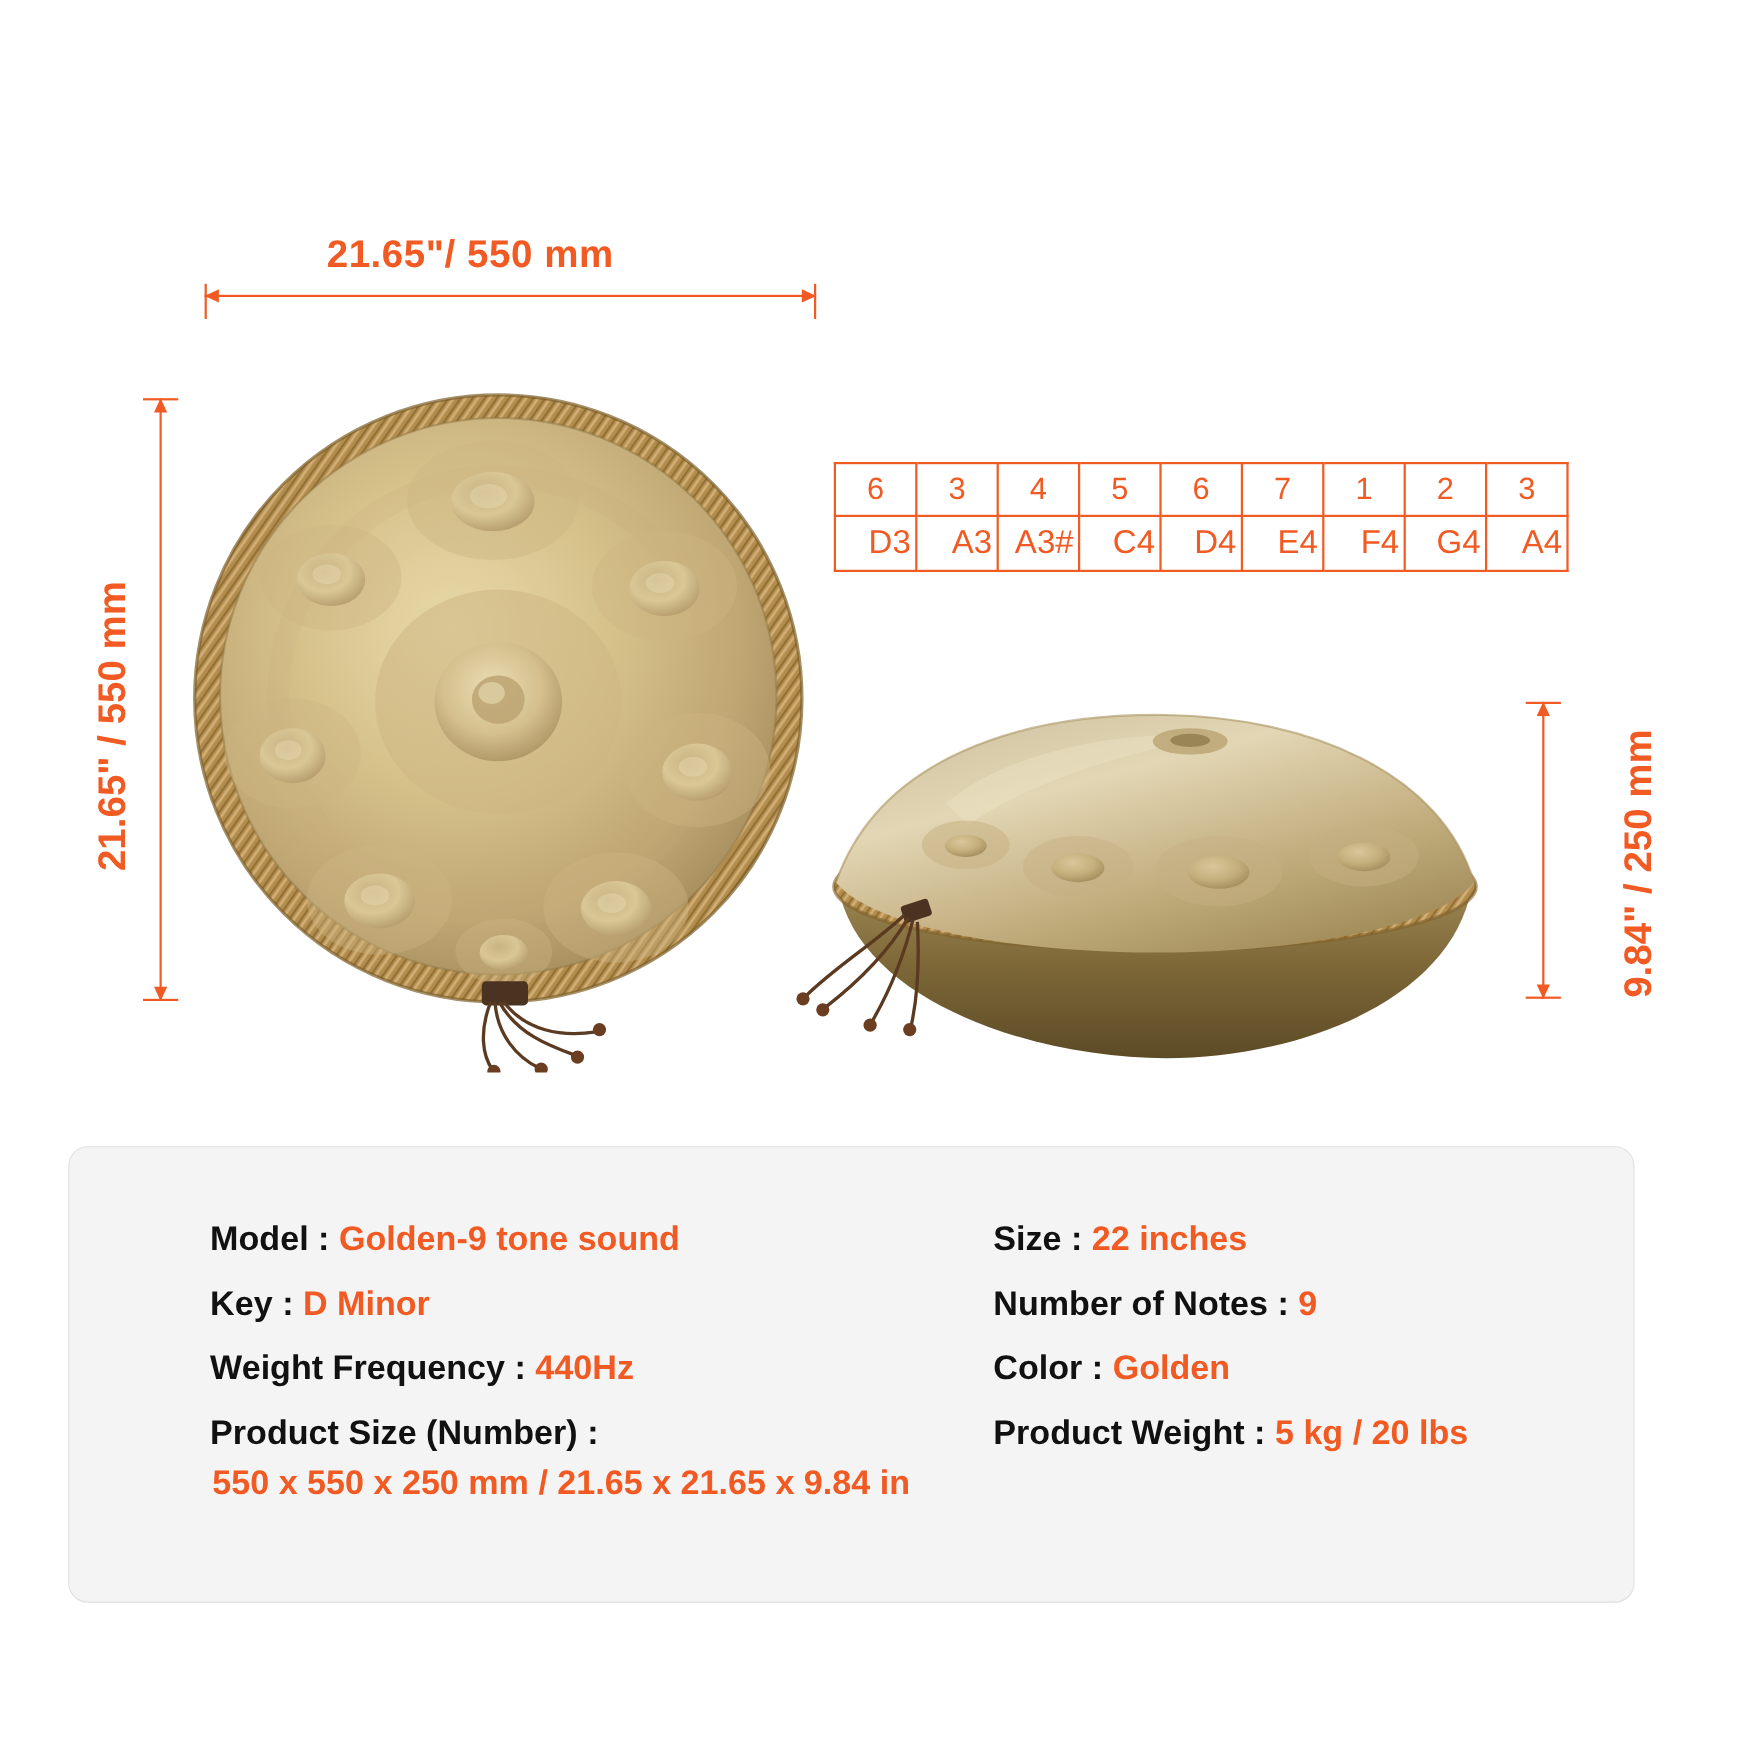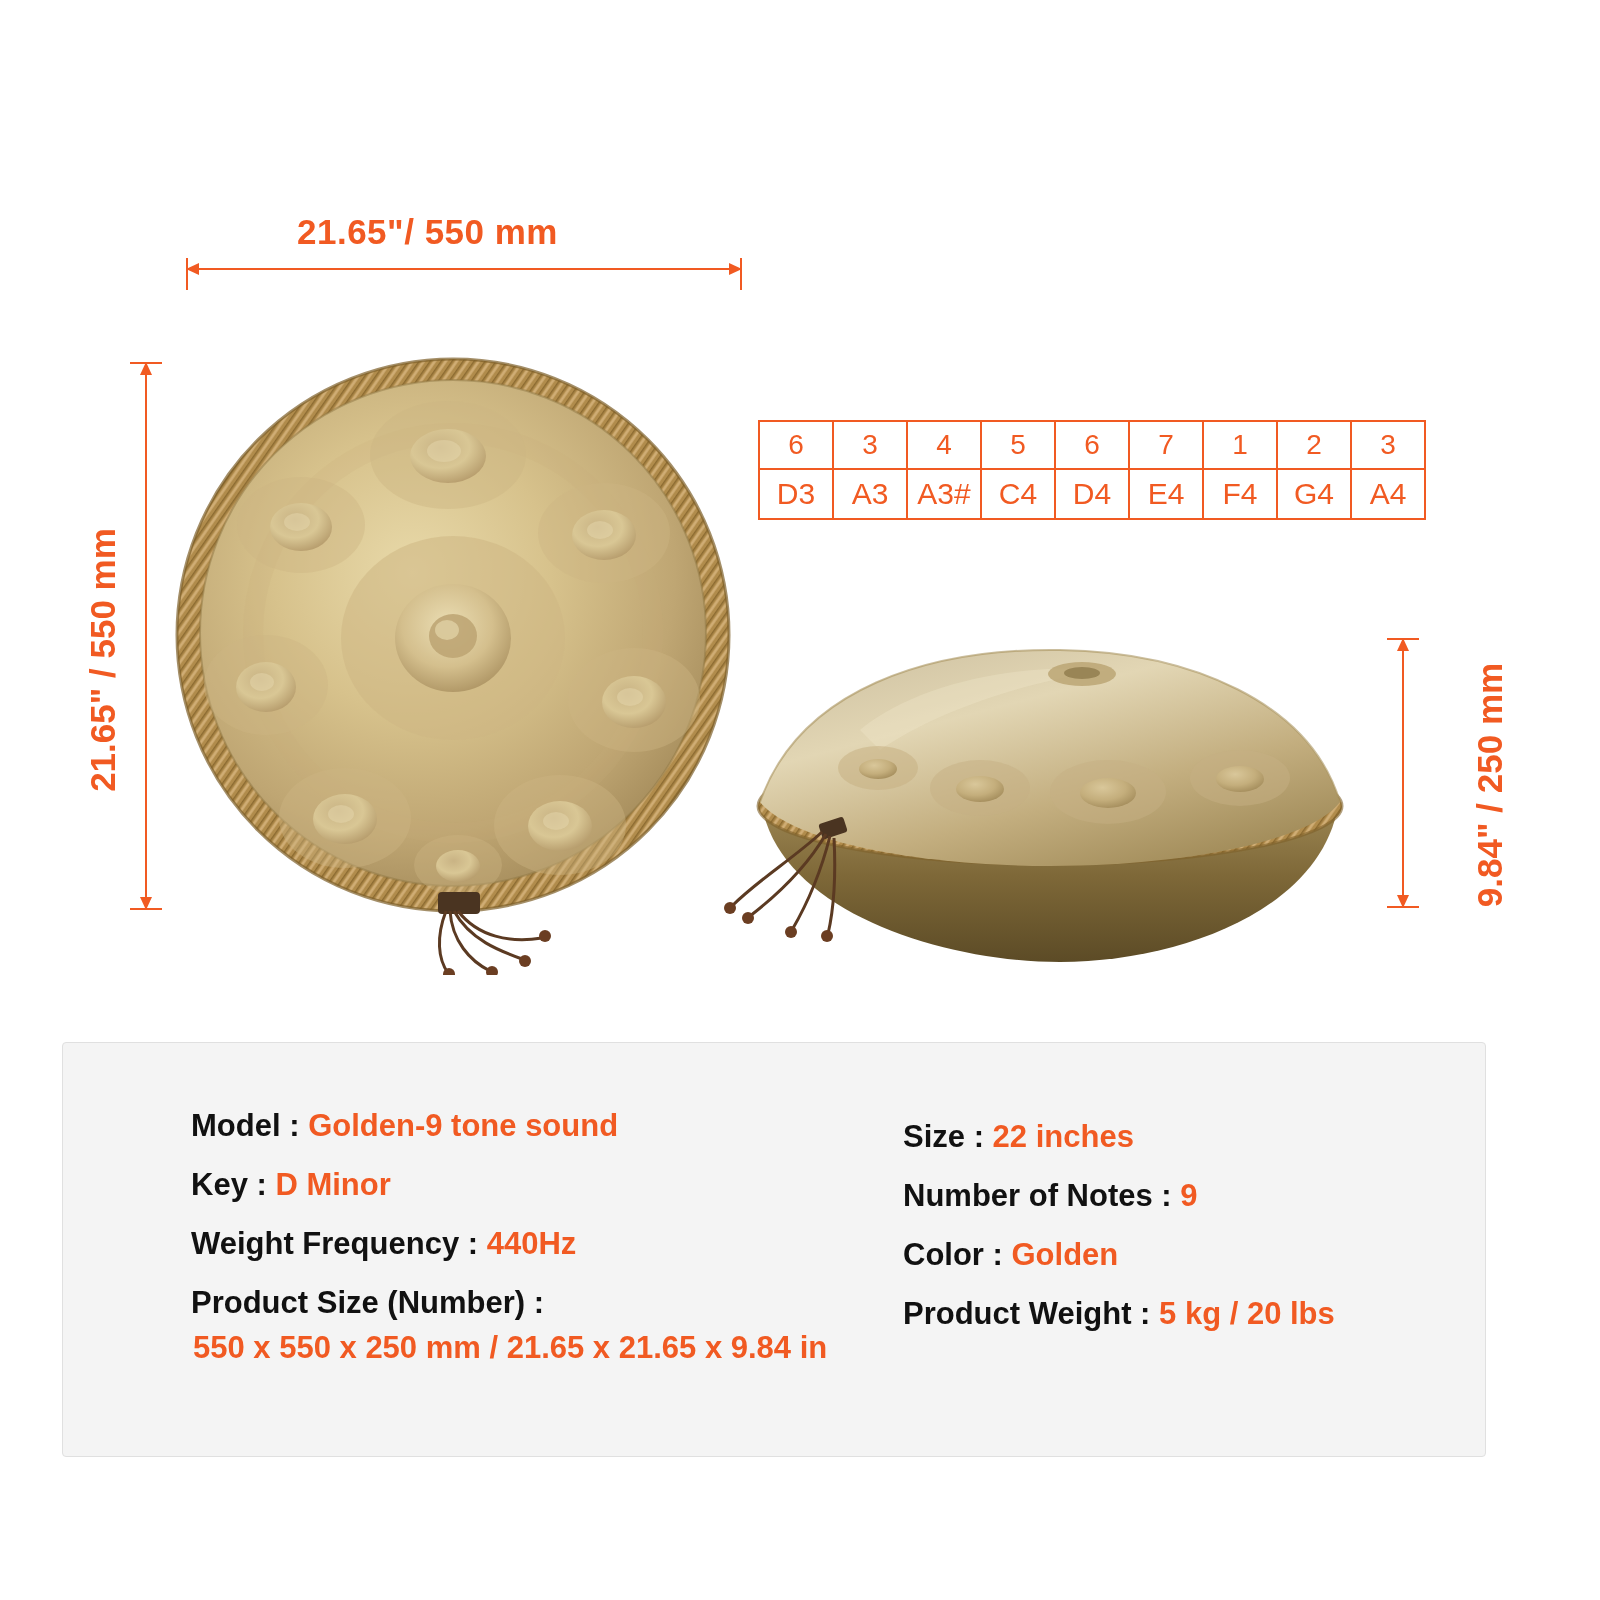--- a/index.html
+++ b/index.html
@@ -117,40 +117,41 @@
     padding: 0 4px;
     font-family: "Liberation Sans", sans-serif;
   }
   #note-table tr.row-numbers td {
     font-size: 28px;
     height: 46px;
   }
   #note-table tr.row-notes td {
     font-size: 30px;
     height: 48px;
+    text-align: right;
   }
 
   
   #spec-panel {
     position: absolute;
     left: 62px;
     top: 1042px;
     width: 1424px;
     height: 415px;
     background: #F4F4F4;
     border: 1px solid #E0E0E0;
-    border-radius: 4px;
+    border-radius: 18px;
     box-sizing: border-box;
   }
   .spec-col {
     position: absolute;
     top: 62px;
   }
   #spec-col-left { left: 128px; }
-  #spec-col-right { left: 840px; margin-top: 11px; }
+  #spec-col-right { left: 840px; }
   .spec-row {
     margin-bottom: 17px;
     font-size: 31px;
     line-height: 1.35;
     white-space: nowrap;
   }
   .spec-label {
     color: #111111;
     font-weight: bold;
   }

